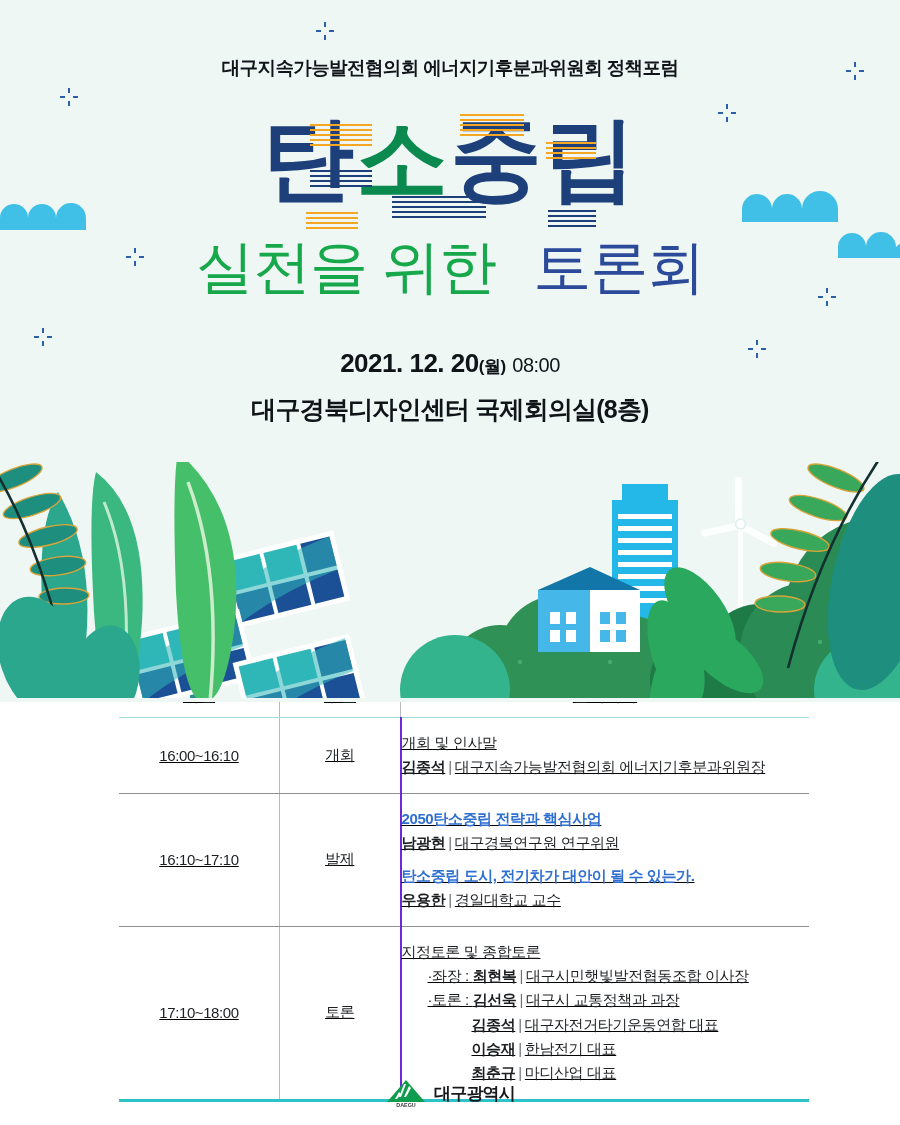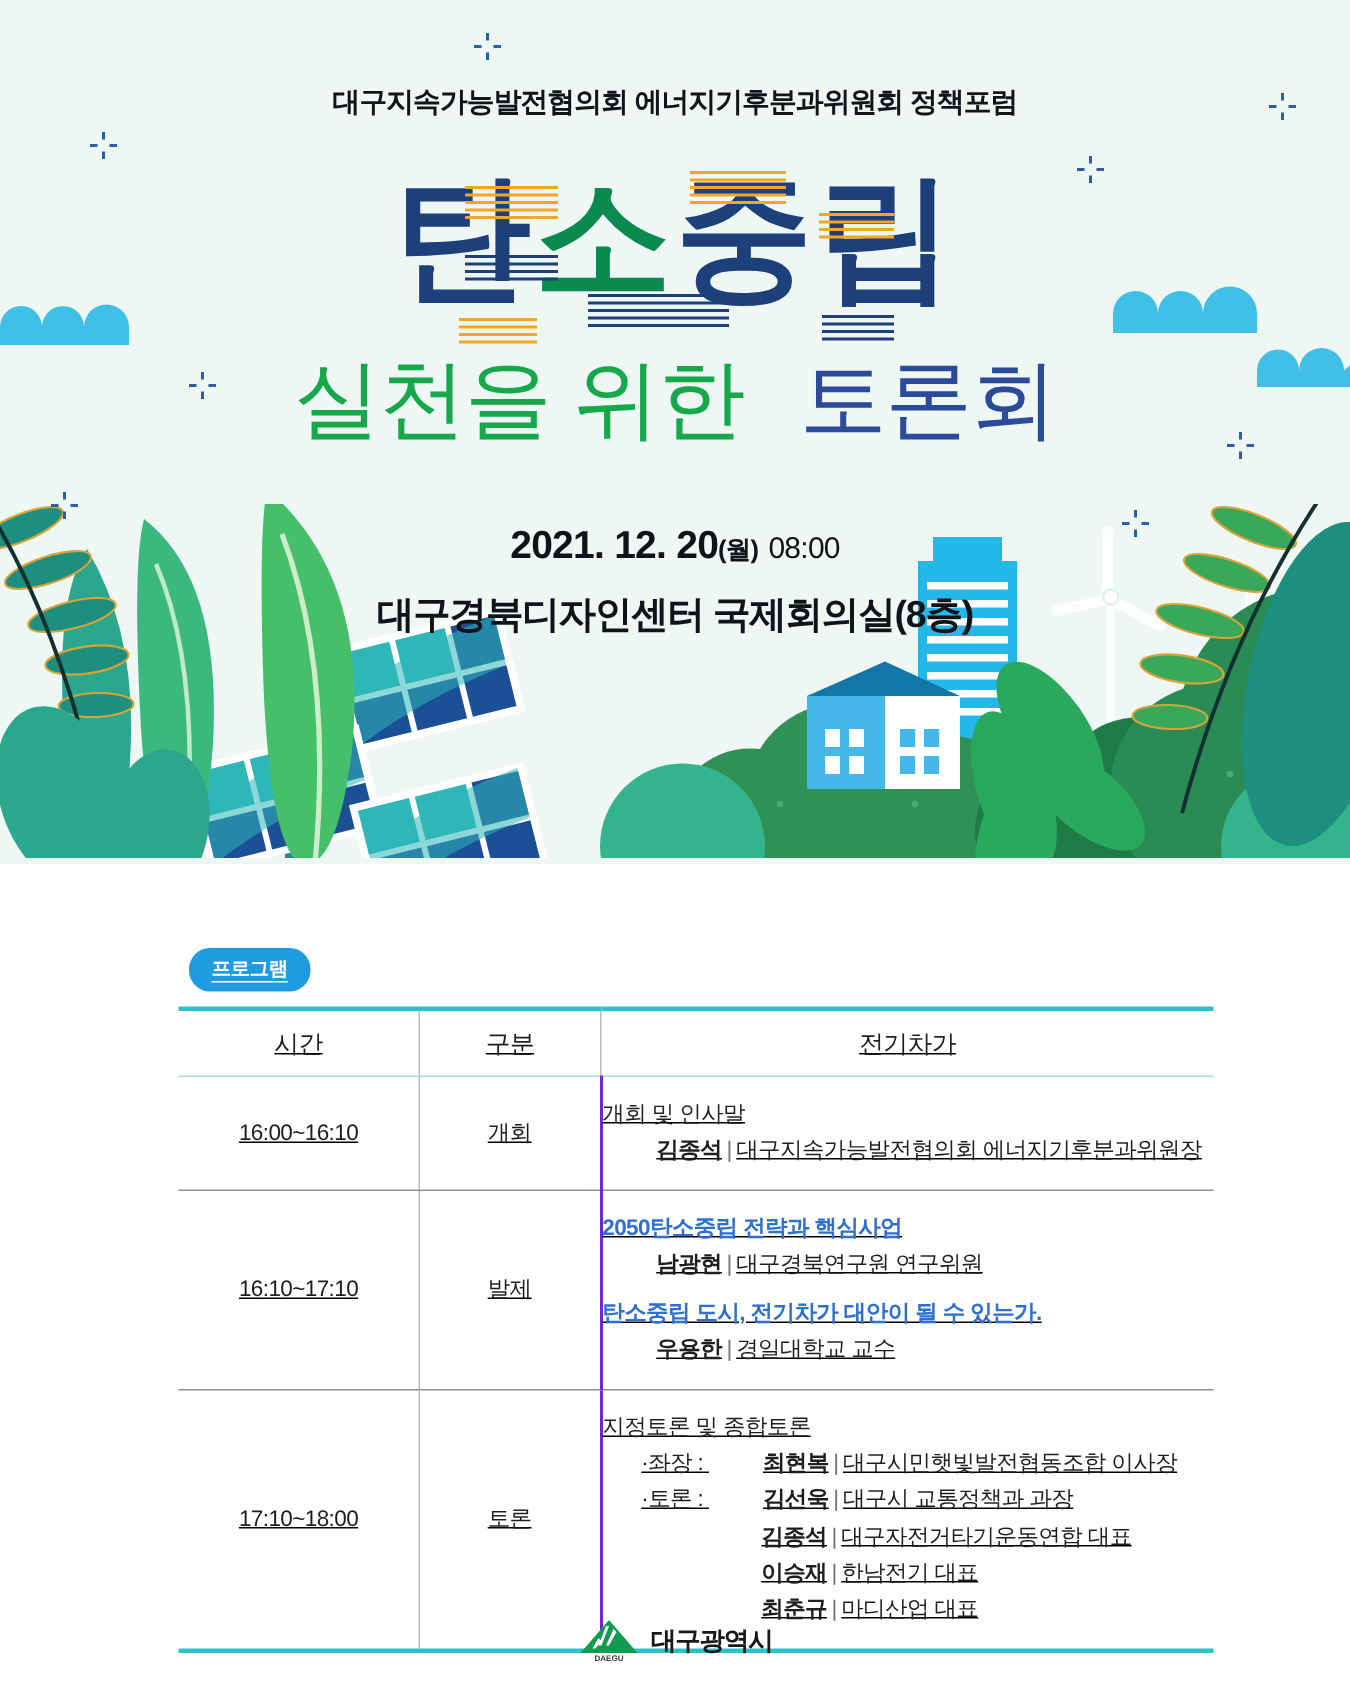--- a/index.html
+++ b/index.html
@@ -8,21 +8,21 @@
     background:#ffffff;
     font-family:"Liberation Sans","DejaVu Sans",sans-serif;
     overflow:hidden;
     position:relative;
   }
   .page{position:relative;width:900px;height:1125px;overflow:hidden;}
 
   
   .hero{
     position:relative;
-    width:900px;height:576px;
+    width:900px;height:702px;
     background:#eef7f4;
     overflow:hidden;
   }
   .hero-inner{position:absolute;inset:0;z-index:6;}
 
   .kicker{
     position:absolute;top:55px;left:0;right:0;
     text-align:center;
     font-size:18.5px;font-weight:bold;color:#111418;
     letter-spacing:-0.6px;
@@ -127,21 +127,21 @@
     vertical-align:middle;
     font-size:15px;color:#1c1f22;
     letter-spacing:-0.4px;
   }
   table.ptable tr:last-child td{border-bottom:3px solid #2cc2c7;}
   td.c1{text-align:center;}
   td.c2{text-align:center;border-left:1px solid #b9bcbe;}
   td.c3{border-left:2px solid #6d28d9;padding-left:18px;padding-right:6px;}
 
   .ln{line-height:1.62;white-space:nowrap;}
-  .ln .nm{font-weight:bold;margin-left:36px;}
+  .ln .nm{font-weight:bold;}
   .ln .bar{color:#6e7175;padding:0 3px;}
   .topic{color:#2f6fd0;font-weight:bold;line-height:1.62;}
   .gap{height:9px;}
   .indent1{padding-left:26px;}
   .indent2{padding-left:70px;}
 
   
   .footer{
     position:absolute;top:1078px;left:0;width:900px;
     display:flex;justify-content:center;align-items:center;gap:56px;

